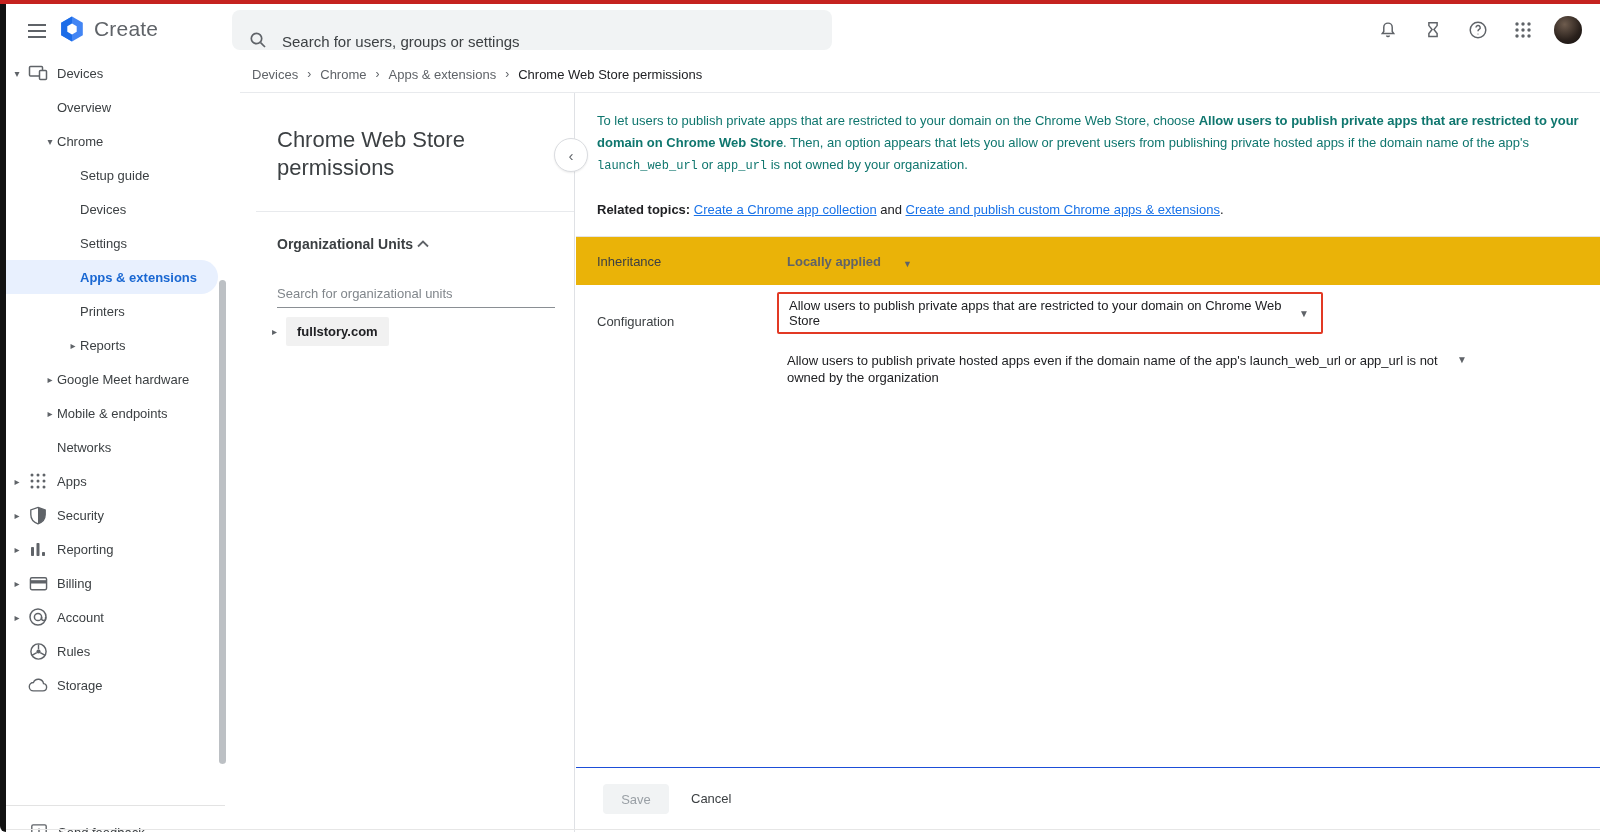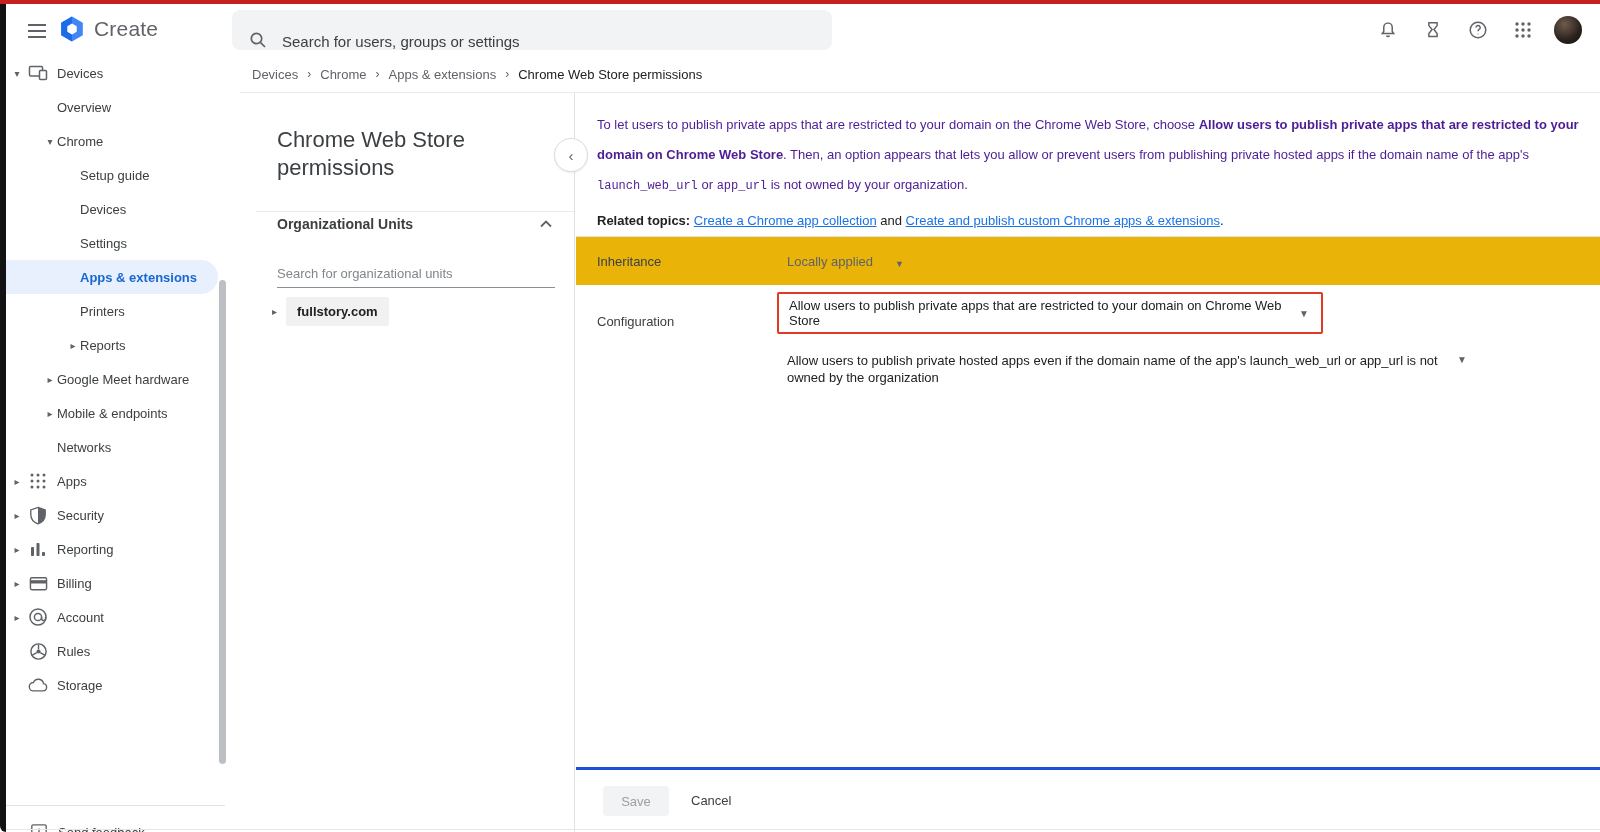--- a/index.html
+++ b/index.html
@@ -46,57 +46,57 @@
   
   #content { position:absolute; left:240px; top:56px; right:0; bottom:0; background:#fff; }
   #breadcrumb-bar { height:37px; display:flex; align-items:center; padding-left:12px; border-bottom:1px solid #e8eaed; }
   .crumb { color:#5f6368; font-size:13px; cursor:pointer; }
   .crumb-sep { color:#5f6368; margin:0 9px; font-size:12px; }
   .crumb.current { color:#202124; cursor:default; }
 
   
   #left-panel { position:absolute; left:16px; top:37px; width:319px; bottom:0; border-right:1px solid #dfe1e5; background:#fff; }
   #panel-title { padding:33px 20px 0 21px; font-size:22px; line-height:28px; color:#3c4043; height:119px; border-bottom:1px solid #e8eaed; }
-  #ou-header { margin:2px 18px 0 21px; display:flex; align-items:center; justify-content:space-between; }
+  #ou-header { margin:22px 18px 0 21px; display:flex; align-items:center; }
   #ou-header-label { font-size:14px; font-weight:700; color:#3c4043; }
   #ou-collapse { width:20px; height:20px; display:flex; align-items:center; justify-content:center; cursor:pointer; }
   #ou-search { margin:30px 20px 0 21px; }
   #ou-search input { width:278px; border:none; border-bottom:1px solid #8a8f94; outline:none; background:transparent; font-family:"Liberation Sans",sans-serif; font-size:13px; color:#202124; padding:2px 0 6px 0; }
   #ou-search input::placeholder { color:#80868b; opacity:1; }
   #ou-tree { margin-top:8px; }
   #ou-row { display:flex; align-items:center; height:30px; cursor:pointer; }
   #ou-row .caret { margin-left:16px; font-size:10px; color:#5f6368; width:14px; }
   #ou-chip { background:#f1f1f1; border-radius:2px; height:29px; line-height:29px; padding:0 11px; font-weight:700; color:#202124; }
   #collapse-btn { position:absolute; left:314px; top:82px; width:34px; height:34px; border-radius:50%; background:#fff; border:1px solid #dadce0; box-shadow:0 1px 2px rgba(0,0,0,.08); display:flex; align-items:center; justify-content:center; cursor:pointer; z-index:5; color:#5f6368; font-size:15px; }
 
   
   #right-pane { position:absolute; left:336px; top:37px; right:0; bottom:0; }
   #desc-block { height:144px; padding:17px 0 0 21px; border-bottom:1px solid #e4e4e4; }
-  #desc-text { max-width:1000px; line-height:30px; color:#4c1d95; }
+  #desc-text { max-width:1000px; line-height:22px; color:#0f766e; }
   #desc-text b { font-weight:700; }
   .code { font-family:"Liberation Mono","DejaVu Sans Mono",monospace; font-size:12px; }
-  #related-line { margin-top:11px; line-height:18px; }
+  #related-line { margin-top:24px; line-height:18px; }
   #related-line b { font-weight:700; }
   #related-line a { color:#1a73e8; text-decoration:underline; cursor:pointer; }
 
   #inheritance-row { height:48px; background:#eab308; display:flex; align-items:center; }
   .setting-label { width:201px; padding-left:21px; color:#3c4043; flex:0 0 201px; }
-  #inheritance-value { display:flex; align-items:flex-end; gap:22px; color:#5f6368; padding-left:10px; cursor:pointer; }
+  #inheritance-value { display:flex; align-items:flex-end; gap:22px; color:#5f6368; padding-left:10px; cursor:pointer;font-weight:bold; }
   .dd-arrow { font-size:9px; color:#5f6368; }
 
   #config-row { display:flex; margin-top:7px; }
   #config-label { width:201px; padding:22px 0 0 21px; color:#3c4043; flex:0 0 201px; }
   #config-dd1 { width:546px; height:42px; border:2px solid #e23924; border-radius:2px; background:#fff; display:flex; align-items:center; cursor:pointer; }
   #config-dd1 .dd-text { padding-left:10px; color:#202124; flex:1; }
   #config-dd1 .dd-arrow { padding-right:12px; font-size:10px; }
   #config-dd2 { width:740px; margin-top:18px; display:flex; cursor:pointer; }
   #config-dd2 .dd-text { max-width:680px; padding-left:10px; line-height:17px; color:#202124; flex:1; }
   #config-dd2 .dd-arrow { margin-top:2px; font-size:10px; }
 
-  #footer { position:absolute; left:0; right:0; top:674px; bottom:0; border-top:3px solid #1d4ed8; }
+  #footer { position:absolute; left:0; right:0; top:674px; bottom:0; border-top:1px solid #1d4ed8; }
   #save-btn { position:absolute; left:27px; top:16px; width:66px; height:30px; background:#f1f3f4; border:none; border-radius:4px; color:#9aa0a6; font-family:"Liberation Sans",sans-serif; font-size:13px; cursor:default; }
   #cancel-btn { position:absolute; left:115px; top:23px; color:#3c4043; font-weight:400; cursor:pointer; font-size:13px; }
 
   svg { display:block; }
 </style>
 </head>
 <body>
 
 <div id="topbar"></div>
 <div id="left-edge"></div>

